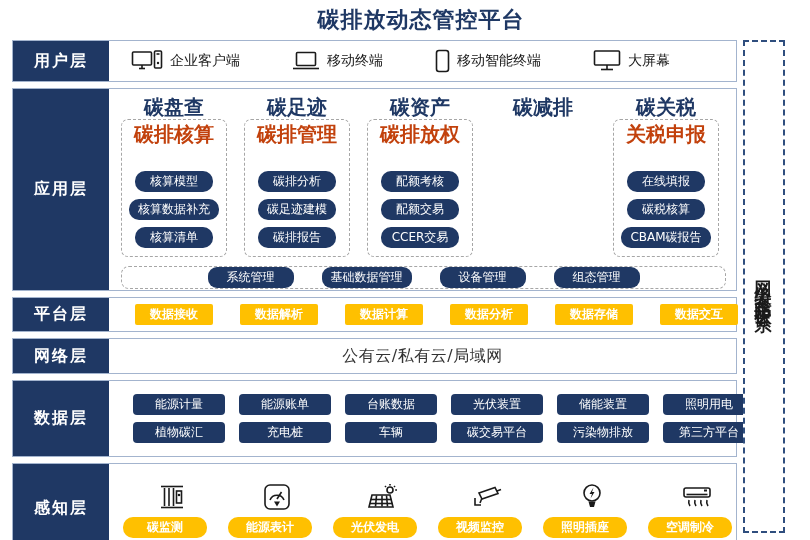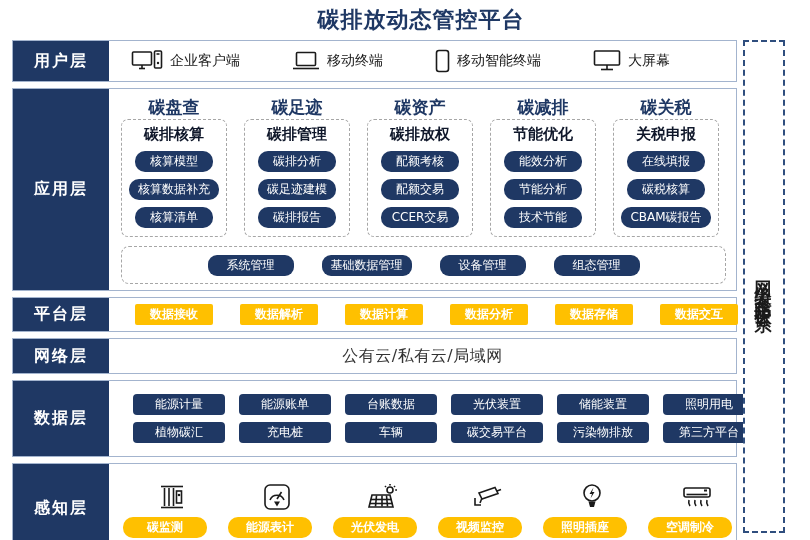--- a/index.html
+++ b/index.html
@@ -22,24 +22,24 @@
   .band.user { height:42px; }
   .user-row { display:flex; align-items:center; height:100%; padding-left:22px; gap:52px; }
   .device { display:flex; align-items:center; gap:7px; color:#1A1A1A; font-size:14px; }
   .device svg { display:block; }
 
   
   .band.app { height:203px; }
   .app-inner { padding:8px 10px 6px 12px; height:100%; display:flex; flex-direction:column; }
   .app-cols { display:flex; gap:17px; }
   .app-col { width:106px; flex:0 0 106px; display:flex; flex-direction:column; align-items:center; }
-  .app-col-title { font-size:17px; font-weight:bold; color:#1F3864; line-height:20px; }
+  .app-col-title { font-size:20px; font-weight:bold; color:#1F3864; line-height:20px; }
   .app-col-box { margin-top:2px; width:106px; border:1.5px dashed #A6A6A6; border-radius:7px;
     padding:4px 5px 8px 5px; display:flex; flex-direction:column; align-items:center; }
-  .app-col-sub { font-size:15px; font-weight:bold; color:#0f172a; line-height:20px; margin-bottom:0; }
+  .app-col-sub { font-size:20px; font-weight:bold; color:#c2410c; line-height:20px; margin-bottom:20px; }
   .pill { display:flex; align-items:center; justify-content:center;
     background:#1F3864; color:#fff; font-size:12px; height:21px; border-radius:10px;
     padding:0 9px; white-space:nowrap; }
   .app-col-box .pill { margin-top:7px; min-width:78px; }
   .app-common { margin-top:9px; border:1.5px dashed #A6A6A6; border-radius:8px; height:40px;
     display:flex; align-items:center; justify-content:center; gap:28px; }
   .app-common .pill { min-width:86px; border-radius:9px; }
 
   
   .band.platform { height:35px; }
@@ -163,26 +163,20 @@
               <div class="app-col-box">
                 <div class="app-col-sub">碳排放权</div>
                 <div class="pill">配额考核</div>
                 <div class="pill">配额交易</div>
                 <div class="pill">CCER交易</div>
               </div>
             </div>
 
             <div class="app-col">
               <div class="app-col-title">碳减排</div>
-              <div class="app-col-box">
-                <div class="app-col-sub">节能优化</div>
-                <div class="pill">能效分析</div>
-                <div class="pill">节能分析</div>
-                <div class="pill">技术节能</div>
-              </div>
             </div>
 
             <div class="app-col">
               <div class="app-col-title">碳关税</div>
               <div class="app-col-box">
                 <div class="app-col-sub">关税申报</div>
                 <div class="pill">在线填报</div>
                 <div class="pill">碳税核算</div>
                 <div class="pill">CBAM碳报告</div>
               </div>

